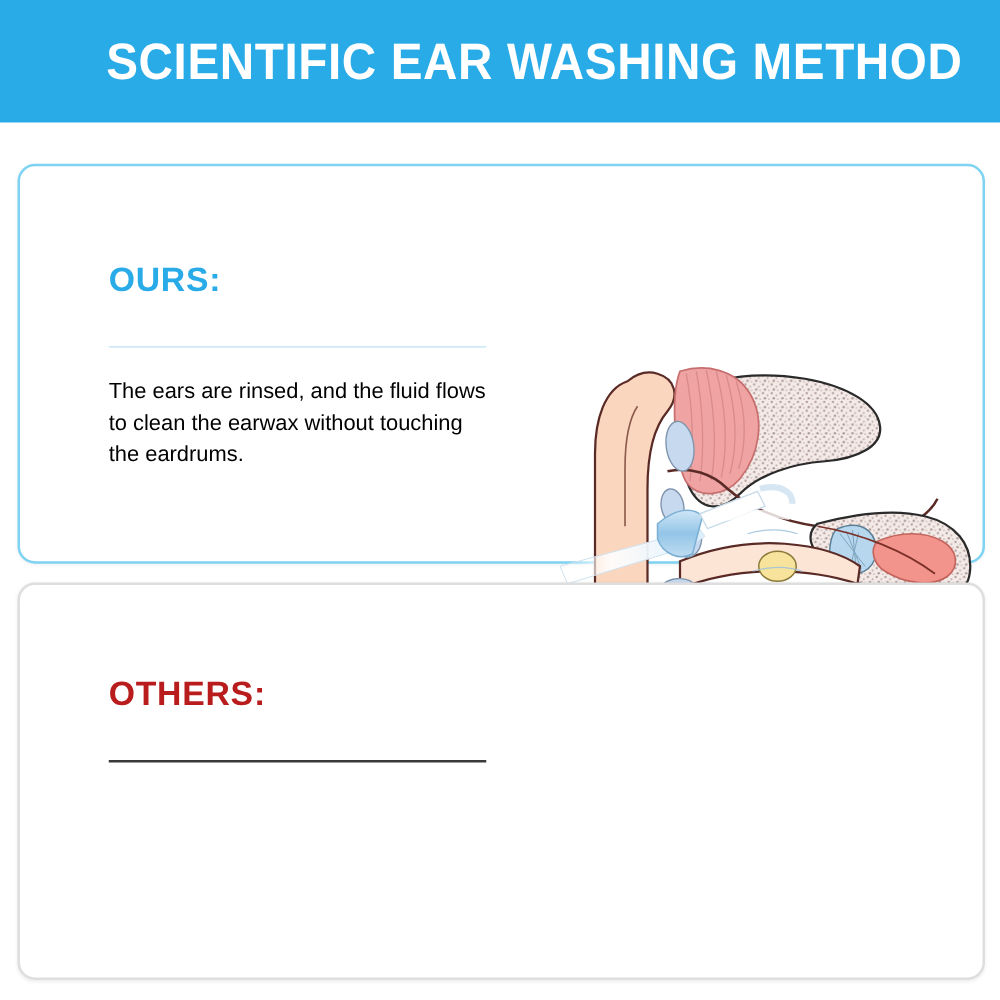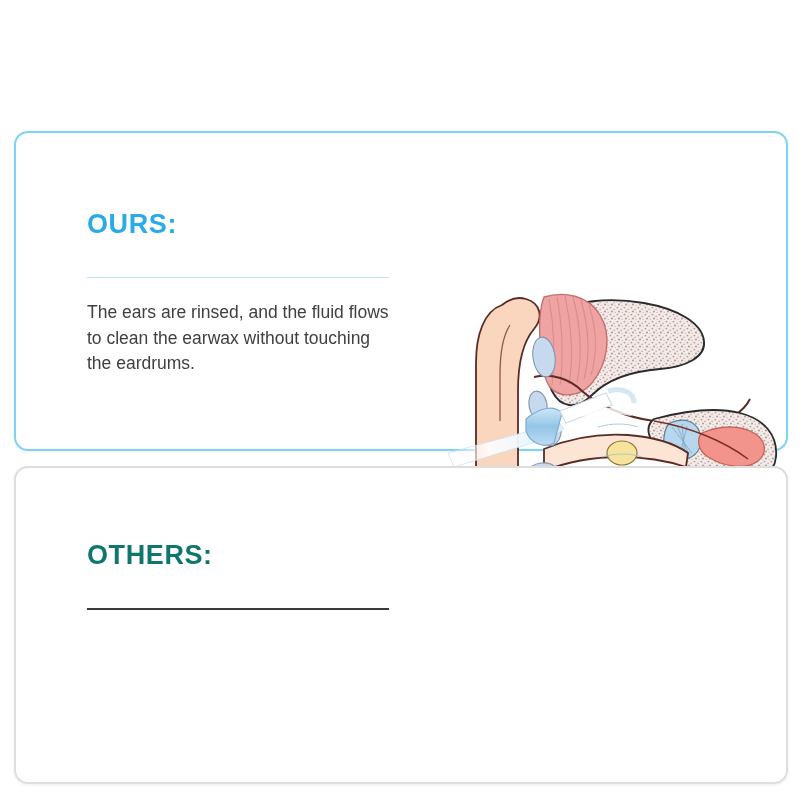--- a/index.html
+++ b/index.html
@@ -52,29 +52,29 @@
   .text-col-ours   { top: 78px; }
   .text-col-others { top: 74px; }
 
   .heading {
     font-weight: bold;
     font-size: 27px;
     letter-spacing: 0.6px;
     line-height: 1;
   }
   .heading-ours   { color: #29abe8; }
-  .heading-others { color: #0f766e; }
+  .heading-others { color: #b91c1c; }
 
   .divider { width: 302px; margin-top: 39px; }
   .divider-ours   { height: 1px; background: #bfe2f3; }
   .divider-others { height: 2px; background: #3a3a3a; }
 
   .body-text {
     margin-top: 22px;
-    color: #404040;
+    color: #000000;
     font-size: 17.5px;
     line-height: 1.47;
     width: 305px;
   }
 
   
   .illus { position: absolute; }
   .illus-ours   { left: 432px; top: 138px; width: 348px; height: 300px; }
   .illus svg { display: block; width: 100%; height: 100%; }
 
@@ -86,20 +86,23 @@
     font-size: 17px;
     line-height: 1.33;
     white-space: pre-line;
   }
 </style>
 </head>
 <body>
 
 <div id="page">
 
+  <div class="banner">
+    <div class="banner-title">SCIENTIFIC EAR WASHING METHOD</div>
+  </div>
 
   <div class="card card-ours">
 
     <div class="text-col text-col-ours">
       <div class="heading heading-ours">OURS:</div>
       <div class="divider divider-ours"></div>
       <div class="body-text">The ears are rinsed, and the fluid flows to clean the earwax without touching the eardrums.</div>
     </div>
 
     <div class="illus illus-ours">

